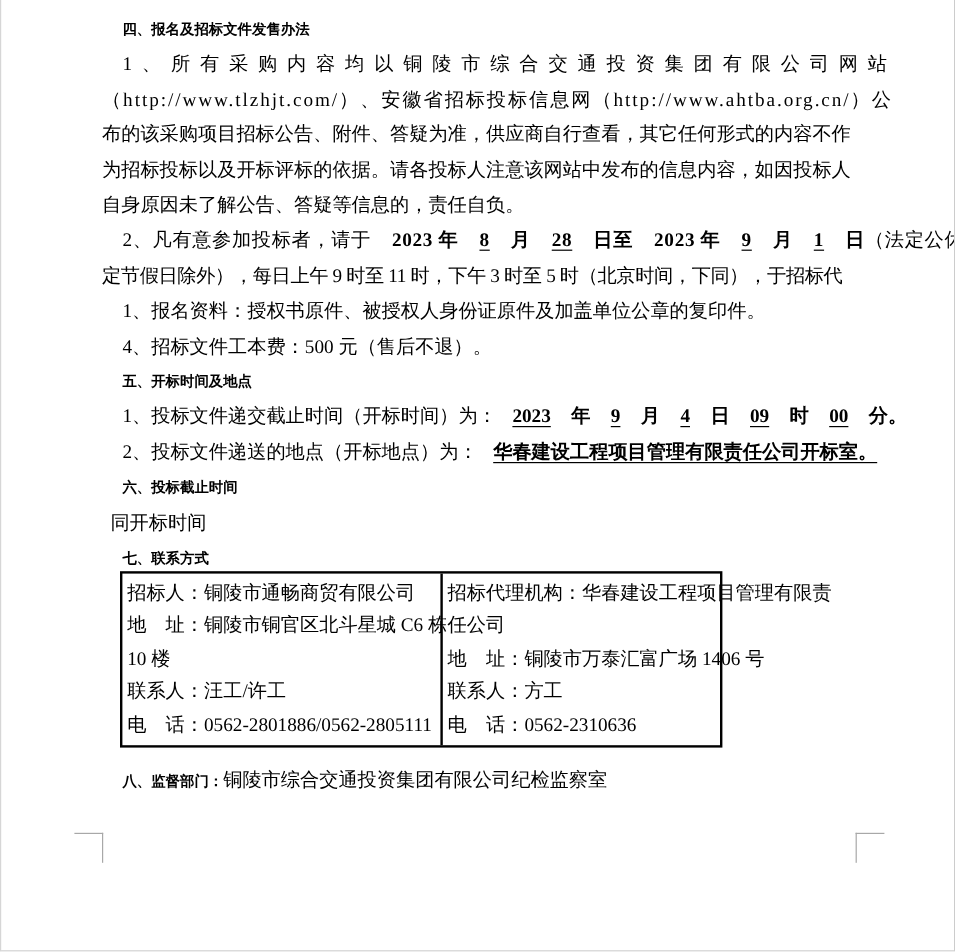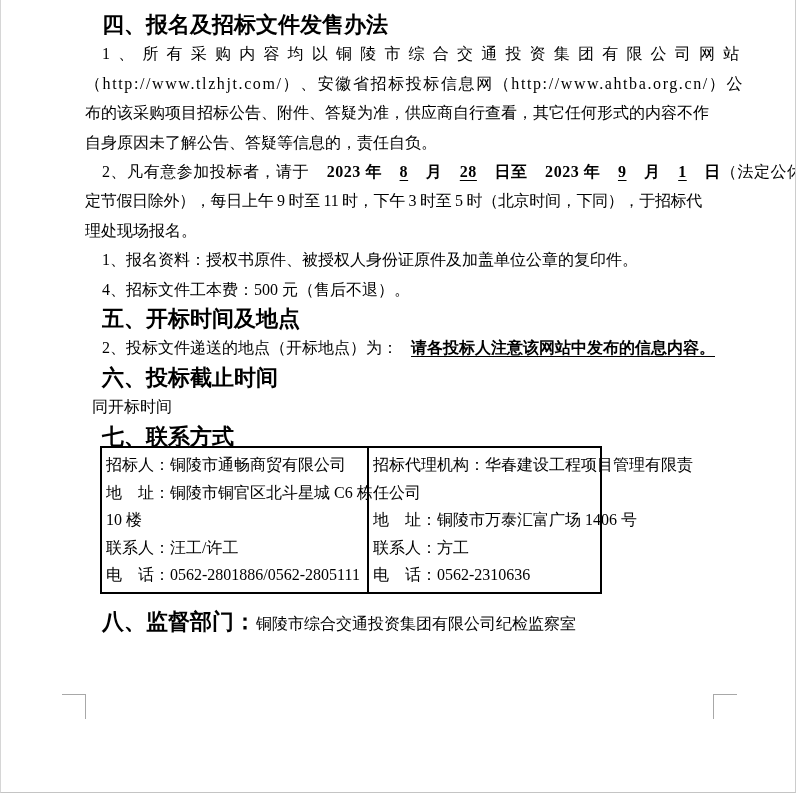--- a/index.html
+++ b/index.html
@@ -15,21 +15,21 @@
     font-family:"Liberation Serif","DejaVu Serif",serif;
     color:#000;
   }
   .content { position:absolute; left:84px; top:10px; width:629px; }
   .line {
     font-size:16px; line-height:29.4px;
     white-space:nowrap; overflow:visible;
   }
   .heading {
     font-family:"Liberation Sans","DejaVu Sans",sans-serif;
-    font-weight:700; font-size:22px; line-height:29.4px;
+    font-weight:700; font-size:12px; line-height:29.4px;
     white-space:nowrap;
   }
   .indent { padding-left:17px; }
   .indent-sm { padding-left:7px; }
   .ls-wide { letter-spacing:8.2px; }
   .ls-med  { letter-spacing:1.6px; }
   .ls-tiny { letter-spacing:0.55px; }
   .ls-neg  { letter-spacing:-0.3px; }
   .b { font-weight:700;margin-left:13px; }
   .u { text-decoration:underline; text-underline-offset:3px; }
@@ -52,33 +52,34 @@
 <body>
 
 <div class="page">
   <div class="content">
 
     <div class="heading indent">四、报名及招标文件发售办法</div>
 
     <div class="line indent ls-wide">1、所有采购内容均以铜陵市综合交通投资集团有限公司网站</div>
     <div class="line ls-med">（http://www.tlzhjt.com/）、安徽省招标投标信息网（http://www.ahtba.org.cn/）公</div>
     <div class="line">布的该采购项目招标公告、附件、答疑为准，供应商自行查看，其它任何形式的内容不作</div>
+    <div class="line">为招标投标以及开标评标的依据。请各投标人注意该网站中发布的信息内容，如因投标人</div>
     <div class="line">自身原因未了解公告、答疑等信息的，责任自负。</div>
 
     <div class="line indent ls-tiny"><span>2、凡有意参加投标者，请于 </span><span class="b">2023 年 </span><span class="b u">8</span><span class="b"> 月 </span><span class="b u">28</span><span class="b"> 日至 </span><span class="b">2023 年 </span><span class="b u">9</span><span class="b"> 月 </span><span class="b u">1</span><span class="b"> 日</span><span>（法定公休日、法</span></div>
     <div class="line ls-neg">定节假日除外），每日上午 9 时至 11 时，下午 3 时至 5 时（北京时间，下同），于招标代</div>
-    <div class="line">理处现场报名。</div>
 
     <div class="line indent">1、报名资料：授权书原件、被授权人身份证原件及加盖单位公章的复印件。</div>
     <div class="line indent">4、招标文件工本费：500 元（售后不退）。</div>
 
     <div class="heading indent">五、开标时间及地点</div>
 
+    <div class="line indent"><span>1、投标文件递交截止时间（开标时间）为：</span><span class="b u">2023</span><span class="b"> 年 </span><span class="b u">9</span><span class="b"> 月 </span><span class="b u">4</span><span class="b"> 日 </span><span class="b u">09</span><span class="b"> 时 </span><span class="b u">00</span><span class="b"> 分。</span></div>
 
-    <div class="line indent"><span>2、投标文件递送的地点（开标地点）为：</span><span class="b u">请各投标人注意该网站中发布的信息内容。</span></div>
+    <div class="line indent"><span>2、投标文件递送的地点（开标地点）为：</span><span class="b u">华春建设工程项目管理有限责任公司开标室。</span></div>
 
     <div class="heading indent">六、投标截止时间</div>
     <div class="line indent-sm">同开标时间</div>
 
     <div class="heading indent">七、联系方式</div>
 
     <div class="contact-table">
       <div class="cell cell-left">
         <div class="cline">招标人：铜陵市通畅商贸有限公司</div>
         <div class="cline">地　址：铜陵市铜官区北斗星城 C6 栋</div>

